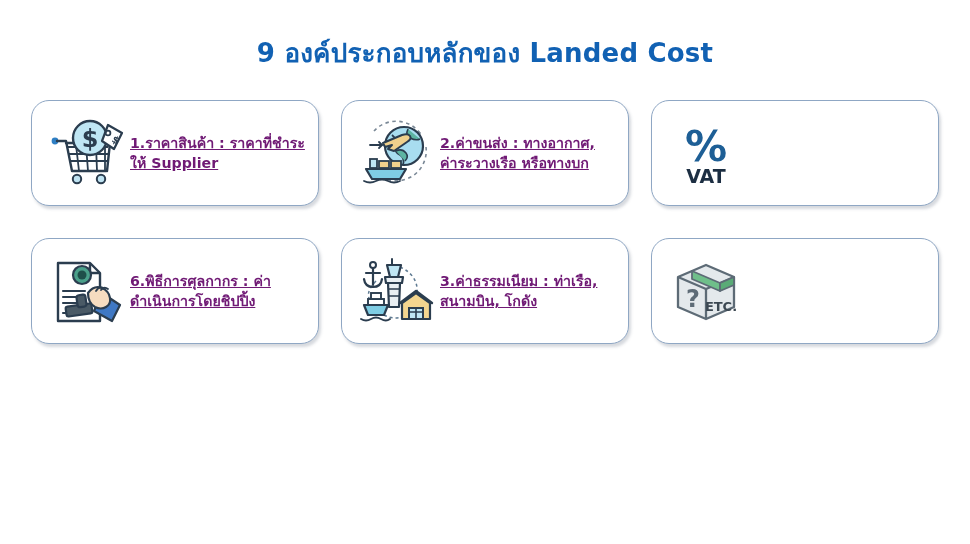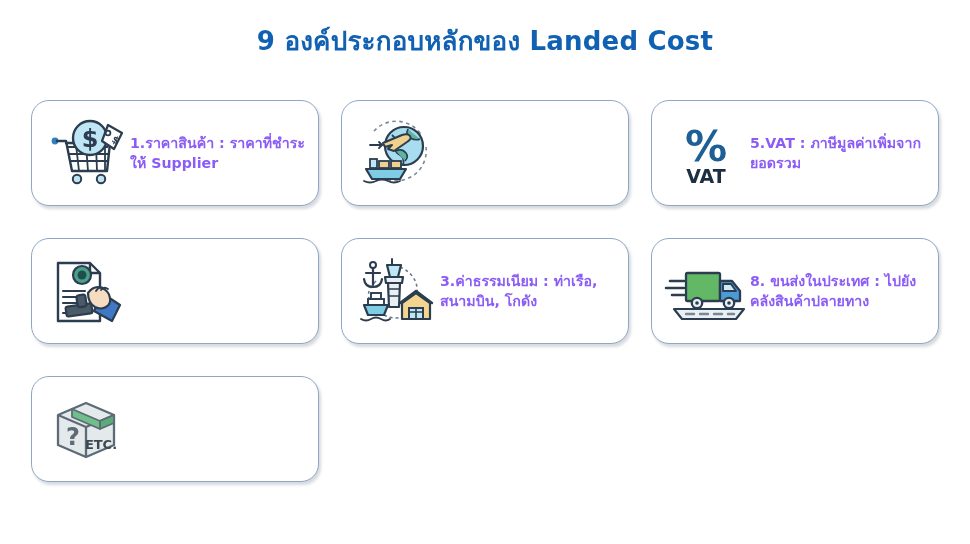--- a/index.html
+++ b/index.html
@@ -11,21 +11,21 @@
     height: 544px;
     background: #ffffff;
     font-family: "DejaVu Sans", "Liberation Sans", sans-serif;
     overflow: hidden;
     position: relative;
   }
 
   
   .title {
     position: absolute;
-    top: 26px;
+    top: 38px;
     left: 0;
     width: 970px;
     text-align: center;
     font-size: 26px;
     font-weight: bold;
     color: #1161b3;
     letter-spacing: 0.2px;
     line-height: 1.2;
     white-space: nowrap;
   }
@@ -64,24 +64,25 @@
     display: flex;
     align-items: center;
     justify-content: center;
   }
   .card-icon svg { display: block; }
 
   .card-text {
     flex: 1 1 auto;
     font-size: 14.2px;
     font-weight: bold;
-    color: #8b5cf6;
+    color: #701a75;
     line-height: 1.42;
     padding-left: 2px;
     padding-right: 2px;
+    text-decoration: underline;
   }
 </style>
 </head>
 <body>
 
 <div class="title">9 องค์ประกอบหลักของ Landed Cost</div>
 
 <div class="grid">
 
   <div class="card">
@@ -125,32 +126,32 @@
         <path d="M14 32 L26 32" fill="none" stroke="#2b3d4f" stroke-width="1.8" stroke-linecap="round"></path>
         <path d="M23 29 L26 32 L23 35" fill="none" stroke="#2b3d4f" stroke-width="1.8" stroke-linecap="round" stroke-linejoin="round"></path>
 
         <rect x="14" y="46" width="7" height="9" fill="#bfe6f4" stroke="#2b3d4f" stroke-width="1.8"></rect>
         <rect x="23" y="48" width="10" height="7" fill="#f0d08c" stroke="#2b3d4f" stroke-width="1.8"></rect>
         <rect x="35" y="48" width="10" height="7" fill="#f0d08c" stroke="#2b3d4f" stroke-width="1.8"></rect>
         <path d="M10 56 L50 56 L44 66 L16 66 Z" fill="#7fcde4" stroke="#2b3d4f" stroke-width="2.2" stroke-linejoin="round"></path>
         <path d="M8 68 q6 3 12 0 q6 -3 12 0 q6 3 12 0" fill="none" stroke="#2b3d4f" stroke-width="1.8" stroke-linecap="round"></path>
       </svg>
     </div>
+    <div class="card-text">2.ค่าขนส่ง : ทางอากาศ, ค่าระวางเรือ หรือทางบก</div>
   </div>
 
 
 
   <div class="card">
     <div class="card-icon">
       <svg width="80" height="80" viewBox="0 0 80 80">
         <text x="40" y="48" font-family="'DejaVu Sans',sans-serif" font-size="42" font-weight="bold" fill="#1e5f96" text-anchor="middle">%</text>
         <text x="40" y="70" font-family="'DejaVu Sans',sans-serif" font-size="19" font-weight="bold" fill="#1c2e42" text-anchor="middle">VAT</text>
       </svg>
     </div>
-    <div class="card-text">5.VAT : ภาษีมูลค่าเพิ่มจากยอดรวม</div>
   </div>
 
   <div class="card">
     <div class="card-icon">
       <svg width="80" height="80" viewBox="0 0 80 80">
 
         <path d="M12 12 L44 12 L54 22 L54 70 L12 70 Z" fill="#ffffff" stroke="#2b3d4f" stroke-width="2.4" stroke-linejoin="round"></path>
         <path d="M44 12 L44 22 L54 22" fill="none" stroke="#2b3d4f" stroke-width="2.4" stroke-linejoin="round"></path>
 
         <circle cx="36" cy="24" r="9" fill="#4aa08a" stroke="#2b3d4f" stroke-width="2.2"></circle>
@@ -160,20 +161,21 @@
 
         <path d="M56 42 L74 54 L66 70 L48 60 Z" fill="#3f78c4" stroke="#2b3d4f" stroke-width="2.2" stroke-linejoin="round"></path>
 
         <path d="M42 42 q6 -8 14 -5 q7 3 8 10 q1 6 -4 9 q-5 3 -11 0 q-7 -4 -7 -14 Z" fill="#f6dcc0" stroke="#2b3d4f" stroke-width="2.2" stroke-linejoin="round"></path>
         <path d="M50 40 q3 -5 8 -3 M55 39 q3 -4 7 -1" fill="none" stroke="#2b3d4f" stroke-width="1.8" stroke-linecap="round"></path>
 
         <rect x="20" y="54" width="26" height="10" rx="2" fill="#4a5a66" stroke="#2b3d4f" stroke-width="2.2" transform="rotate(-8 33 59)"></rect>
         <rect x="31" y="44" width="9" height="12" rx="2.5" fill="#4a5a66" stroke="#2b3d4f" stroke-width="2.2" transform="rotate(-8 35 50)"></rect>
       </svg>
     </div>
+    <div class="card-text">6.พิธีการศุลกากร : ค่าดำเนินการโดยชิปปิ้ง</div>
   </div>
 
   <div class="card">
     <div class="card-icon">
       <svg width="80" height="80" viewBox="0 0 80 80">
 
         <path d="M20 30 Q6 44 18 54" fill="none" stroke="#5e7a92" stroke-width="1.5" stroke-dasharray="3 3"></path>
         <path d="M44 16 Q66 26 60 50" fill="none" stroke="#5e7a92" stroke-width="1.5" stroke-dasharray="3 3"></path>
         <path d="M28 64 Q40 70 50 64" fill="none" stroke="#5e7a92" stroke-width="1.5" stroke-dasharray="3 3"></path>
 
@@ -195,42 +197,20 @@
 
         <rect x="12" y="48" width="16" height="6" fill="#ffffff" stroke="#2b3d4f" stroke-width="1.9"></rect>
         <rect x="15" y="42" width="10" height="6" fill="#ffffff" stroke="#2b3d4f" stroke-width="1.9"></rect>
         <path d="M8 54 L32 54 L28 64 L12 64 Z" fill="#7fcde4" stroke="#2b3d4f" stroke-width="2.2" stroke-linejoin="round"></path>
         <path d="M5 68 q5 3 10 0 q5 -3 10 0 q5 3 9 0" fill="none" stroke="#2b3d4f" stroke-width="1.9" stroke-linecap="round"></path>
       </svg>
     </div>
     <div class="card-text">3.ค่าธรรมเนียม : ท่าเรือ, สนามบิน, โกดัง</div>
   </div>
 
-  <div class="card">
-    <div class="card-icon">
-      <svg width="84" height="80" viewBox="0 0 84 80">
-
-        <path d="M6 30 h14 M2 37 h18 M8 44 h12" stroke="#2b3d4f" stroke-width="2.6" stroke-linecap="round"></path>
-
-        <rect x="22" y="22" width="34" height="28" rx="1.5" fill="#63b866" stroke="#2b3d4f" stroke-width="2.3"></rect>
-
-        <path d="M56 30 L68 30 L76 40 L76 50 L56 50 Z" fill="#4a9bd6" stroke="#2b3d4f" stroke-width="2.3" stroke-linejoin="round"></path>
-        <path d="M59 33 L67 33 L72 40 L59 40 Z" fill="#cfe9f7" stroke="#2b3d4f" stroke-width="1.9" stroke-linejoin="round"></path>
-
-        <circle cx="33" cy="52" r="5.2" fill="#e9eff3" stroke="#2b3d4f" stroke-width="2.3"></circle>
-        <circle cx="33" cy="52" r="1.8" fill="#2b3d4f"></circle>
-        <circle cx="65" cy="52" r="5.2" fill="#e9eff3" stroke="#2b3d4f" stroke-width="2.3"></circle>
-        <circle cx="65" cy="52" r="1.8" fill="#2b3d4f"></circle>
-
-        <path d="M10 58 L80 58 L72 68 L18 68 Z" fill="#e9eff3" stroke="#2b3d4f" stroke-width="2.2" stroke-linejoin="round"></path>
-        <path d="M22 63 h8 M36 63 h8 M50 63 h8 M64 63 h6" stroke="#7a8896" stroke-width="2.4" stroke-linecap="round"></path>
-      </svg>
-    </div>
-    <div class="card-text">8. ขนส่งในประเทศ : ไปยังคลังสินค้าปลายทาง</div>
-  </div>
 
   <div class="card">
     <div class="card-icon">
       <svg width="80" height="80" viewBox="0 0 80 80">
 
         <path d="M12 26 L40 14 L68 26 L68 56 L40 68 L12 56 Z" fill="#e4e9ec" stroke="#5d6b76" stroke-width="2.3" stroke-linejoin="round"></path>
         <path d="M12 26 L40 38 L68 26" fill="none" stroke="#5d6b76" stroke-width="2.3" stroke-linejoin="round"></path>
         <path d="M40 38 L40 68" fill="none" stroke="#5d6b76" stroke-width="2.3"></path>
 
         <path d="M26 20 L54 32 L54 40 L26 28 Z" fill="#6fbf8a" stroke="#5d6b76" stroke-width="1.8" stroke-linejoin="round"></path>

